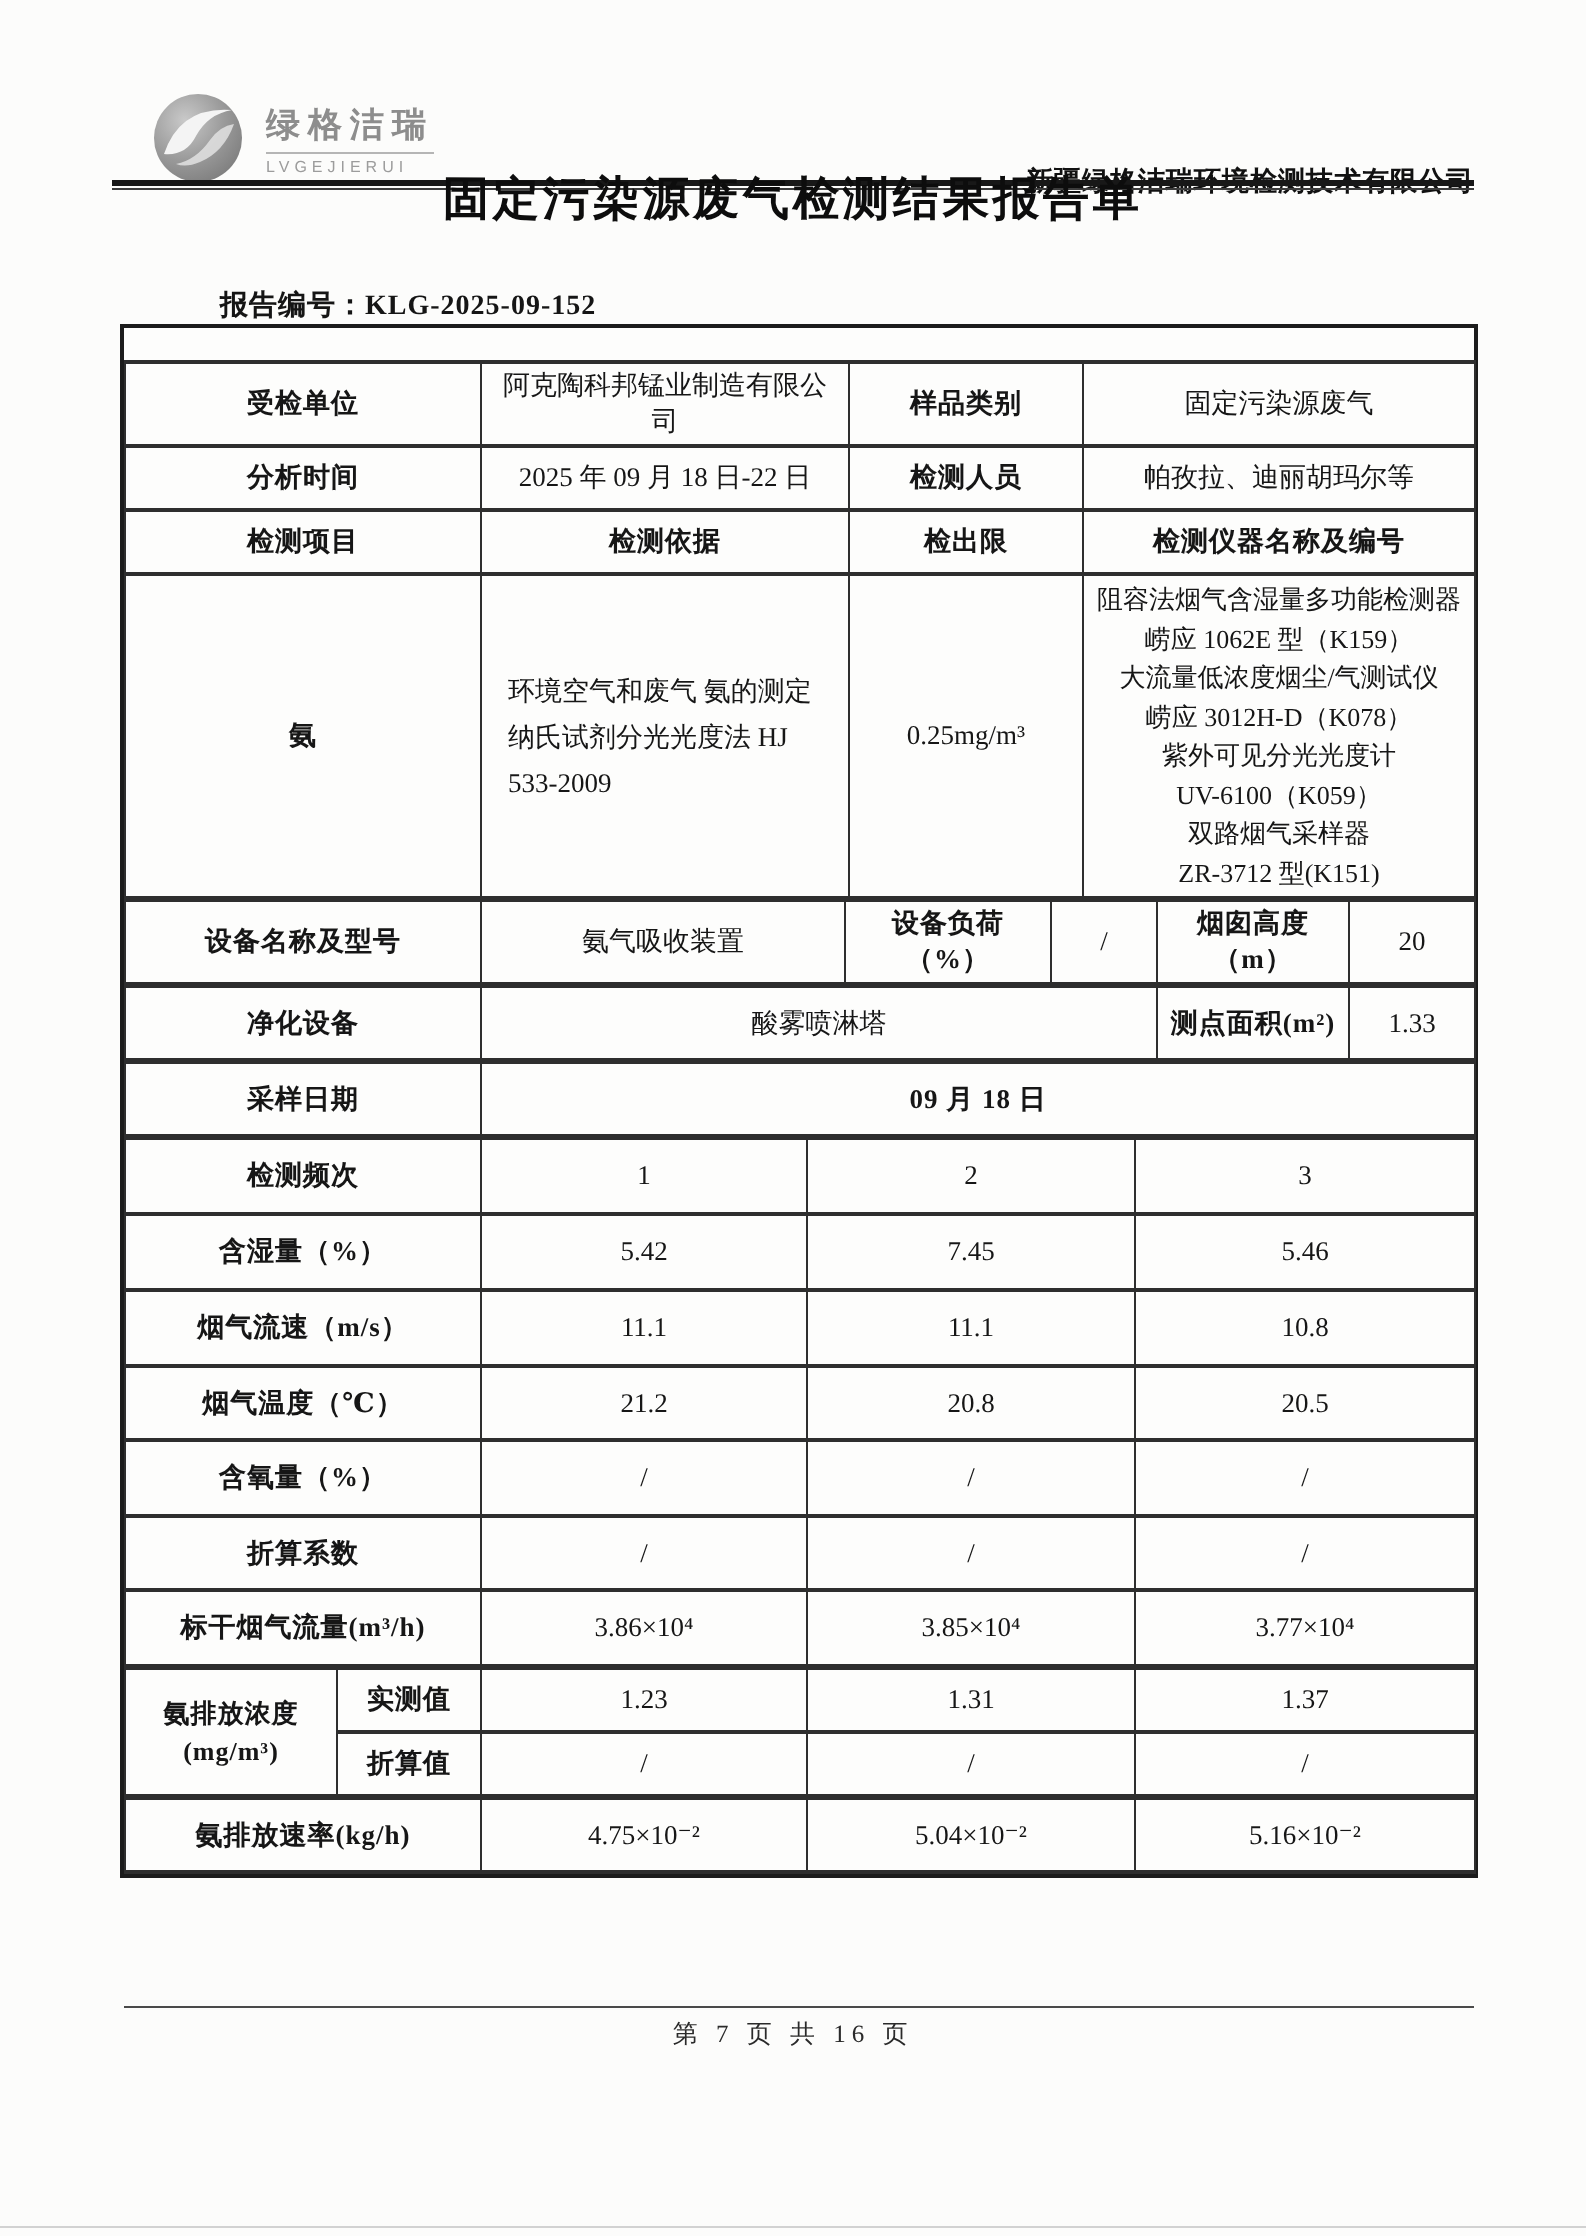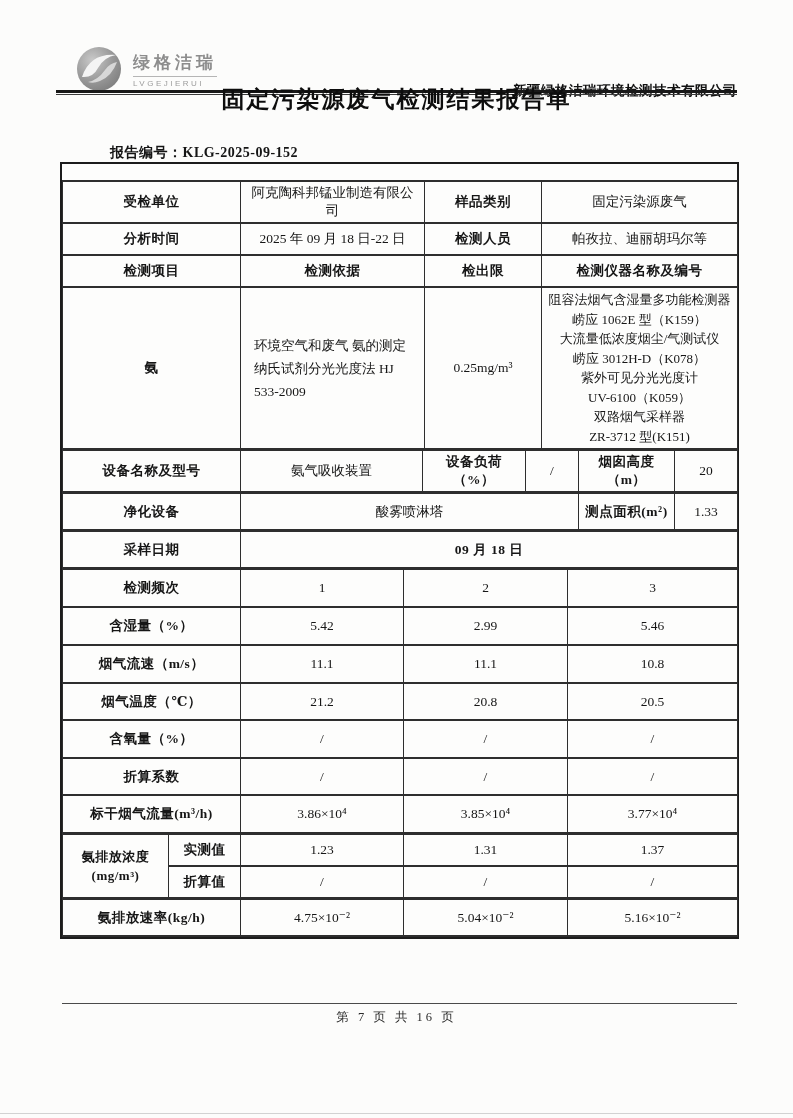--- a/index.html
+++ b/index.html
@@ -204,21 +204,21 @@
       <tbody>
           <tr class="h38">
         <td class="lab">检测频次</td>
         <td>1</td>
         <td>2</td>
         <td>3</td>
       </tr>
       <tr class="h38">
         <td class="lab">含湿量（%）</td>
         <td>5.42</td>
-        <td>2.99</td>
+        <td>7.45</td>
         <td>5.46</td>
       </tr>
       <tr class="h38">
         <td class="lab">烟气流速（m/s）</td>
         <td>11.1</td>
         <td>11.1</td>
         <td>10.8</td>
       </tr>
       <tr class="h37">
         <td class="lab">烟气温度（℃）</td>

